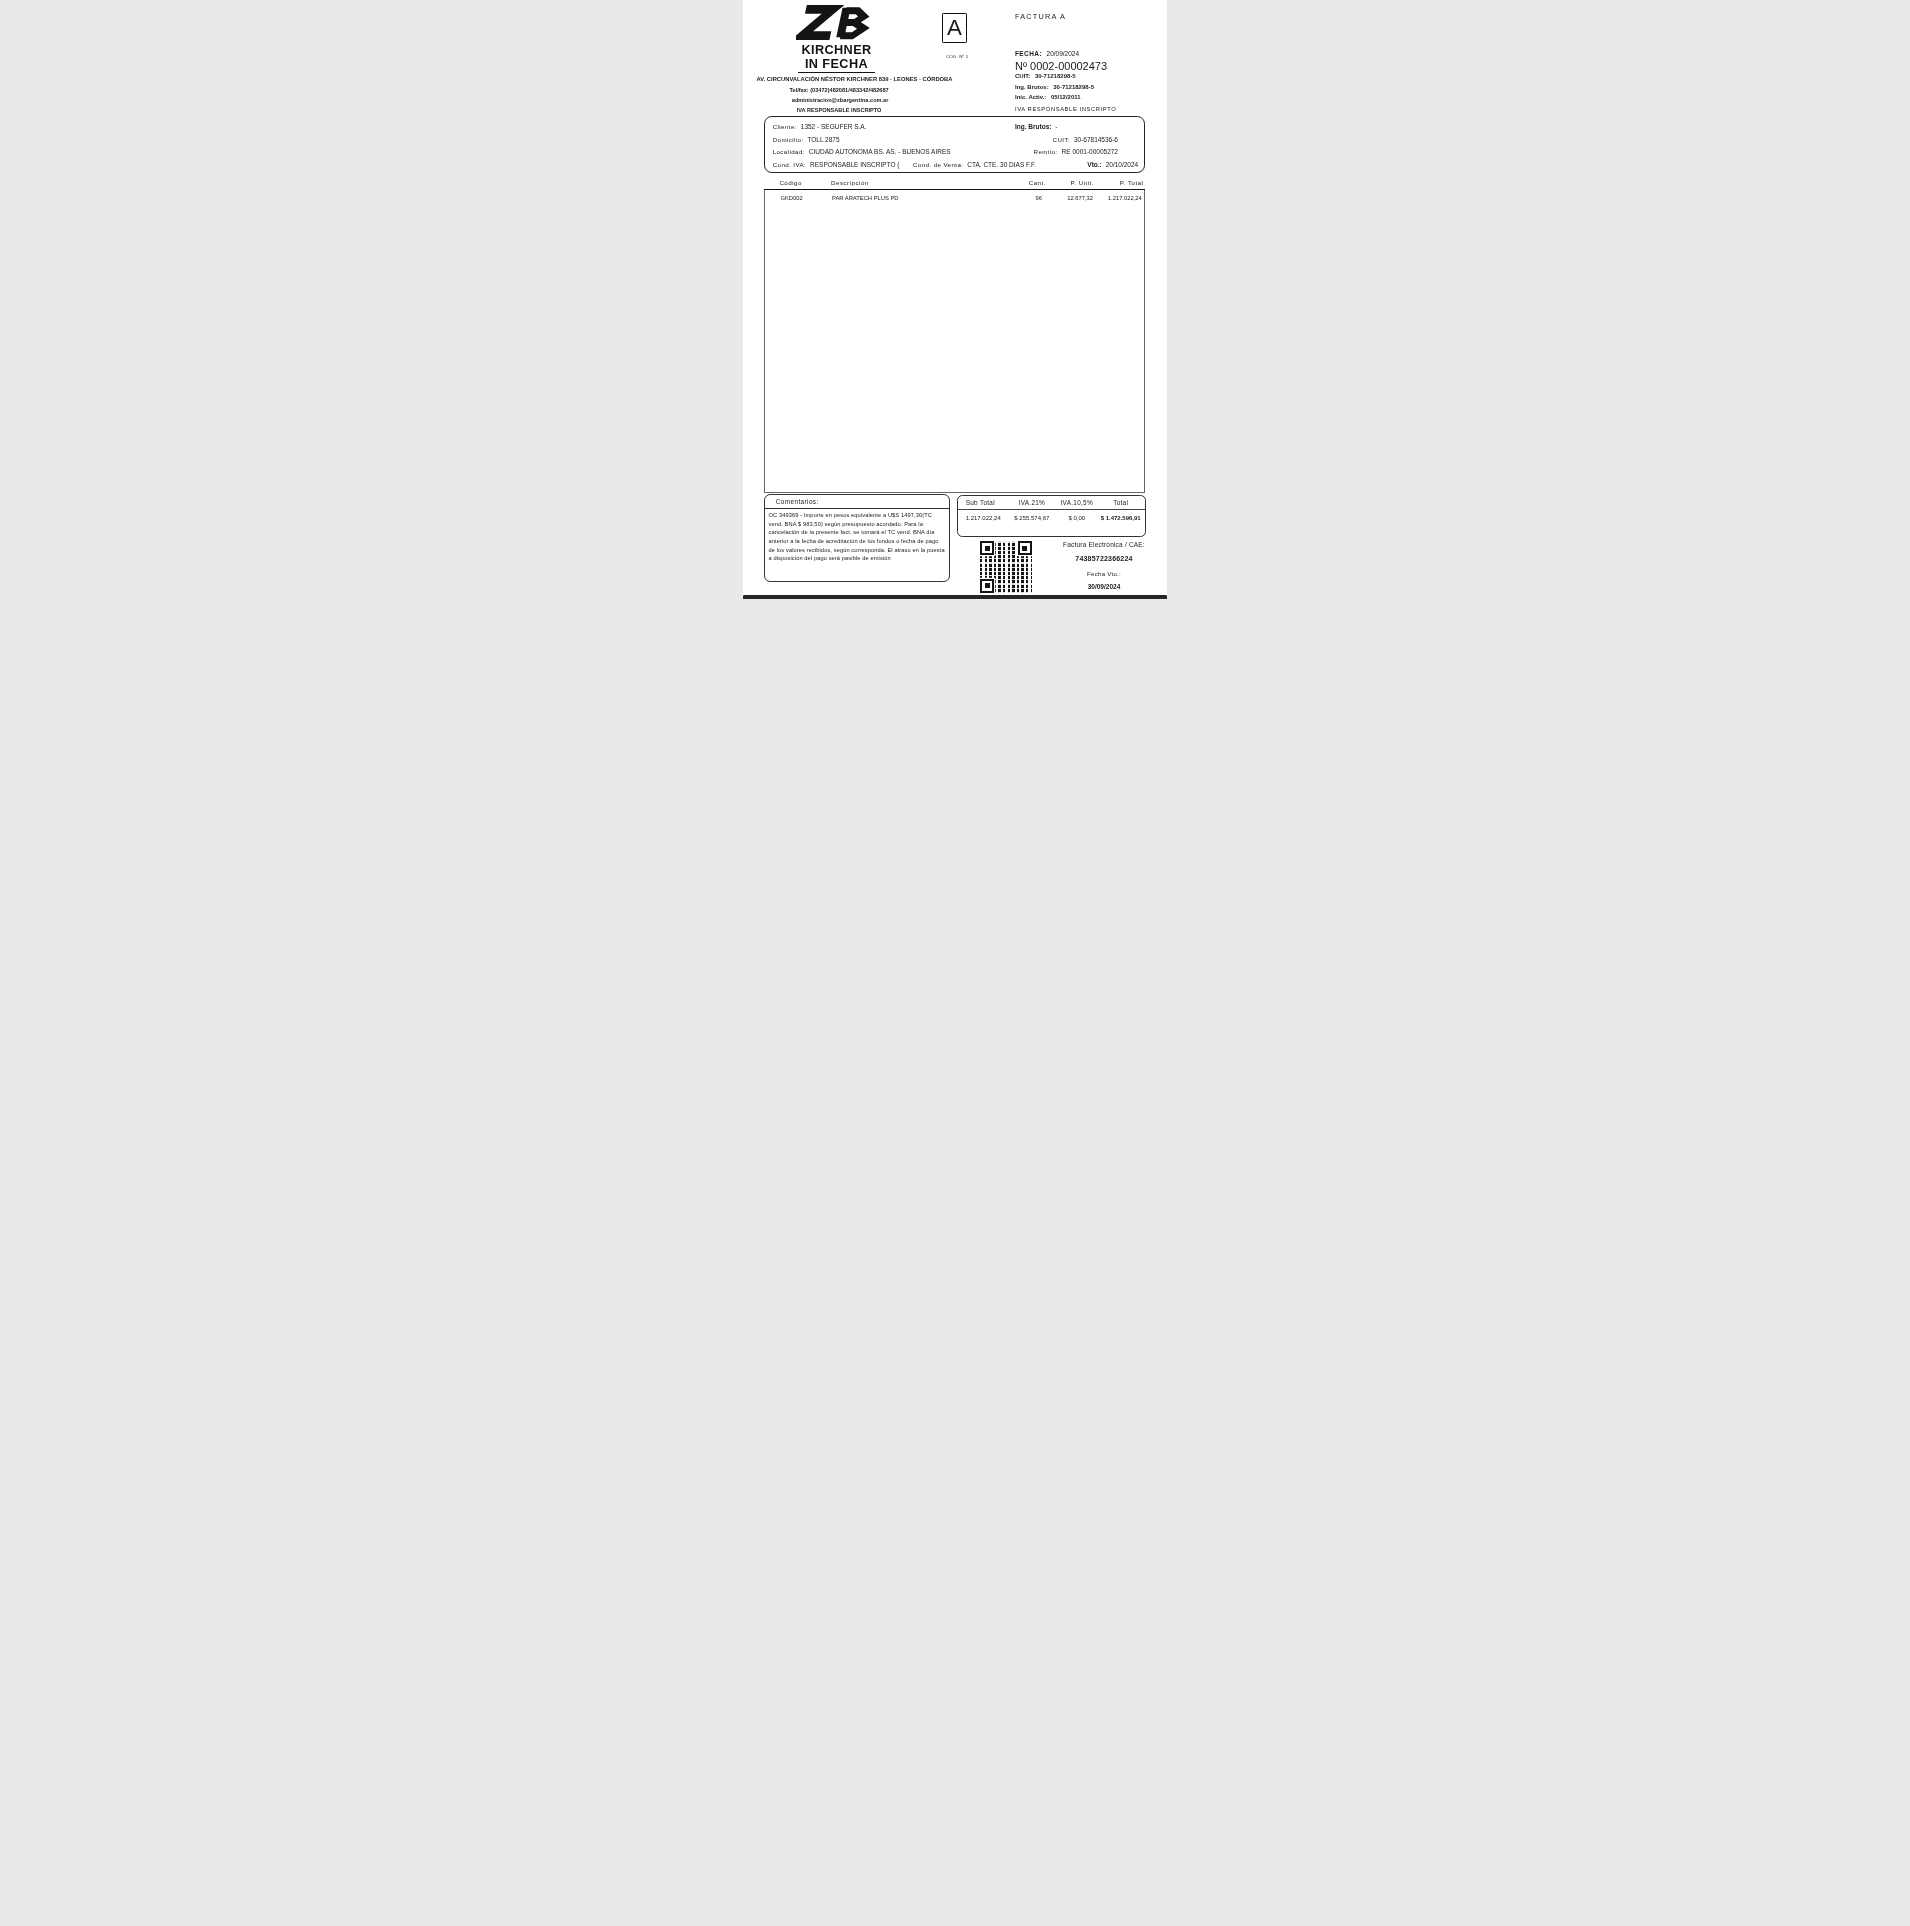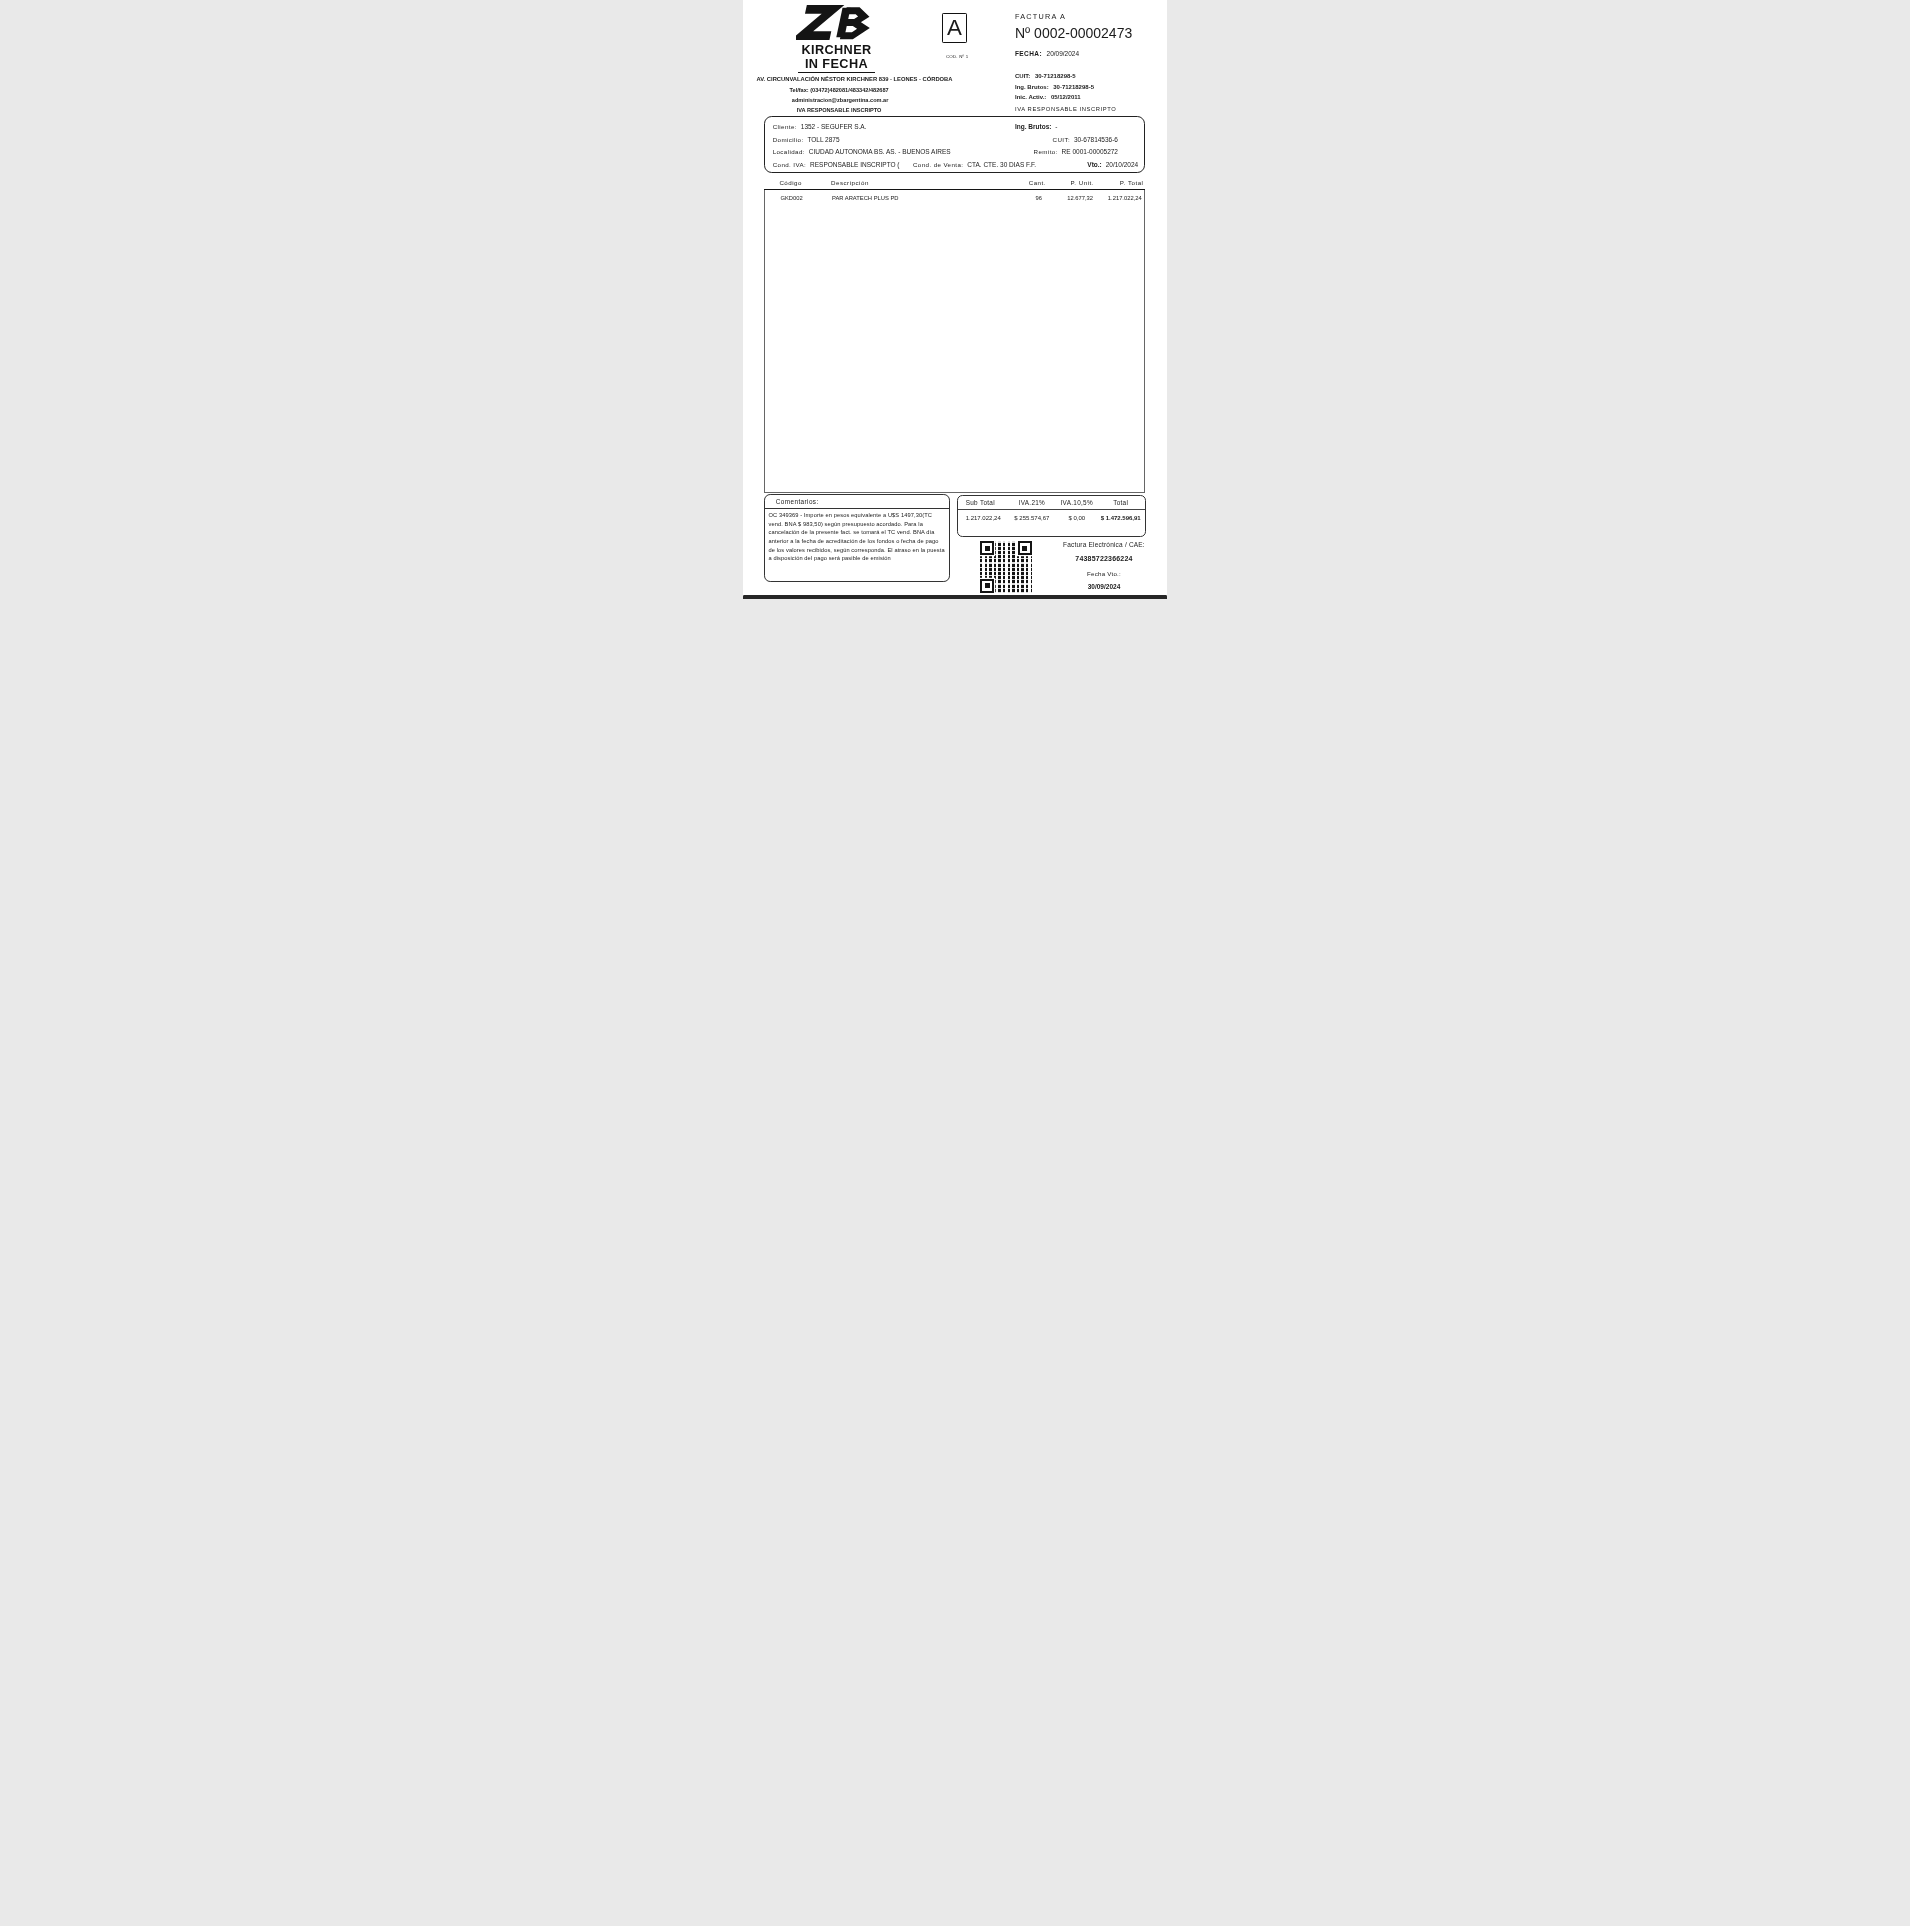--- a/index.html
+++ b/index.html
@@ -17,21 +17,21 @@
   .co-line { font-weight:bold; font-size:5.6px; color:#1b1b1b; }
 
   
   .letter-box { width:25px; height:30px; border:1.2px solid #111; border-radius:1.2px;
     display:flex; align-items:center; justify-content:center; }
   .letter-box span { font-size:22.3px; font-weight:normal; }
   .cod { font-size:4.4px; letter-spacing:0.2px; }
 
   
   .doc-type { font-size:7.3px; letter-spacing:1.2px; }
-  .doc-num { font-size:14px; }
+  .doc-num { font-size:11px;margin-top:35px; }
   .hdr-row { display:flex; align-items:baseline; gap:4.6px; font-size:6px; }
   .hdr-row .lbl { font-weight:bold; }
   .iva-right { font-size:5.8px; letter-spacing:0.6px; }
 
   
   .client-box { left:21px; top:116px; width:381px; height:57px;
     border:0.8px solid #222; border-radius:7.7px; }
   .c-lbl { letter-spacing:0.4px; font-size:6.2px; }
   .c-val { font-size:6.5px; }
   .pair { display:flex; align-items:baseline; gap:3.9px; white-space:nowrap; }

